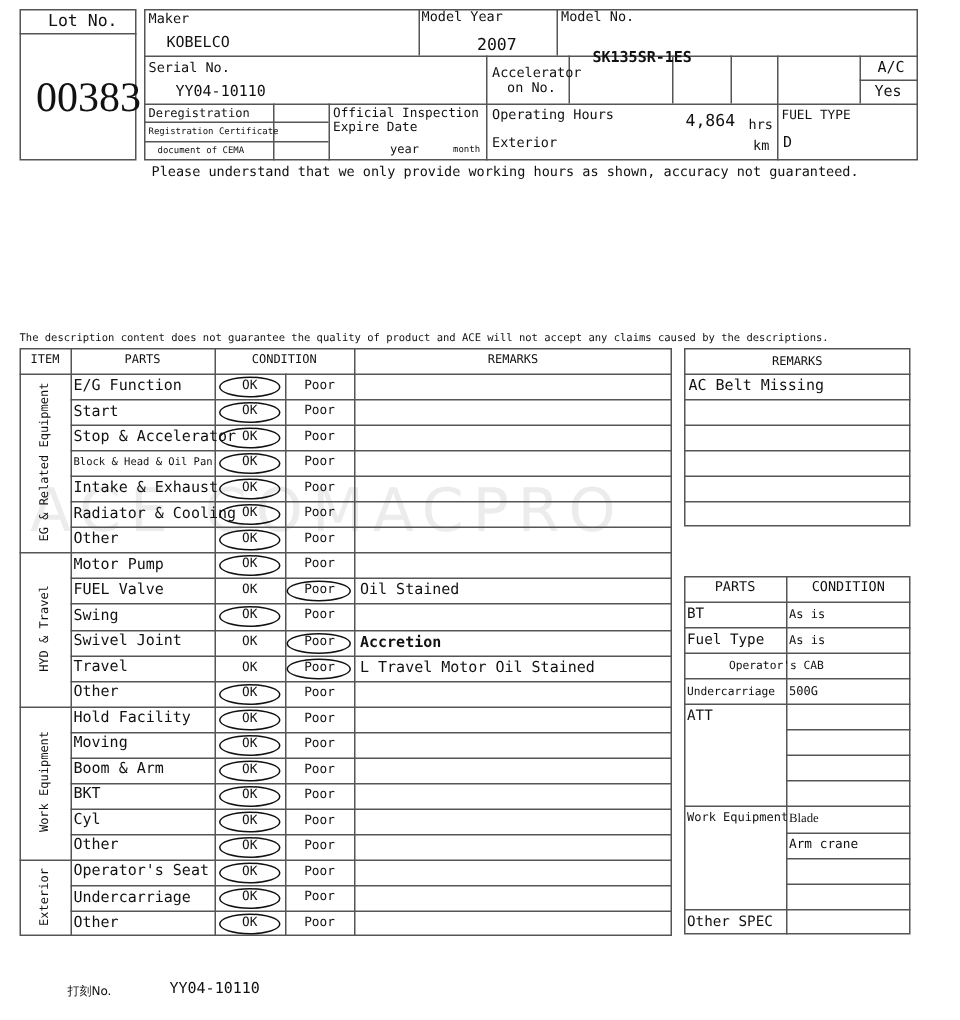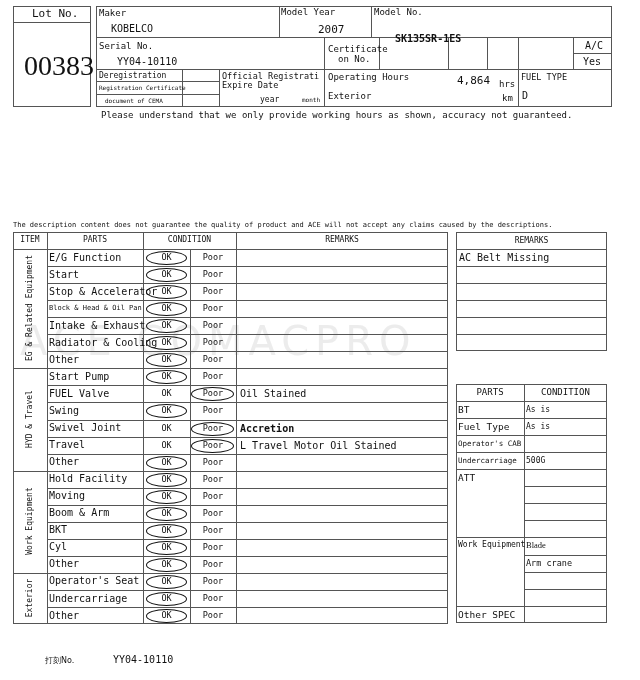--- a/index.html
+++ b/index.html
@@ -46,29 +46,29 @@
 
 <div class="t small" style="left:99px;top:9px;">Maker</div>
 <div class="t med" style="left:111px;top:24px;">KOBELCO</div>
 <div class="t small" style="left:281px;top:8px;">Model Year</div>
 <div class="t big" style="left:318px;top:24px;">2007</div>
 <div class="t small" style="left:374px;top:8px;">Model No.</div>
 <div class="t med" style="left:395px;top:34px;font-weight:bold;">SK135SR-1ES</div>
 
 <div class="t small" style="left:99px;top:42px;">Serial No.</div>
 <div class="t med" style="left:117px;top:57px;">YY04-10110</div>
-<div class="t small" style="left:328px;top:45px;">Certificate</div>
+<div class="t small" style="left:328px;top:45px;">Accelerator</div>
 <div class="t small" style="left:338px;top:55px;">on No.</div>
 <div class="t med" style="left:585px;top:41px;">A/C</div>
 <div class="t med" style="left:583px;top:57px;">Yes</div>
 
 <div class="t small" style="left:99px;top:72px;font-size:8px;">Deregistration</div>
 <div class="t tiny" style="left:99px;top:85px;">Registration Certificate</div>
 <div class="t tiny" style="left:105px;top:98px;">document of CEMA</div>
-<div class="t small" style="left:222px;top:72px;font-size:8.5px;">Official Registrati</div>
+<div class="t small" style="left:222px;top:72px;font-size:8.5px;">Official Inspection</div>
 <div class="t small" style="left:222px;top:81px;font-size:8.5px;">Expire Date</div>
 <div class="t small" style="left:260px;top:96px;font-size:8px;">year</div>
 <div class="t tiny" style="left:302px;top:97px;">month</div>
 
 <div class="t small" style="left:328px;top:73px;">Operating Hours</div>
 <div class="t big" style="left:457px;top:75px;">4,864</div>
 <div class="t small" style="left:499px;top:80px;">hrs</div>
 <div class="t small" style="left:328px;top:92px;">Exterior</div>
 <div class="t small" style="left:502px;top:94px;">km</div>
 <div class="t small" style="left:521px;top:73px;font-size:8.5px;">FUEL TYPE</div>
@@ -136,21 +136,21 @@
     <div class="hl" style="left:47px;top:351.3px;width:401px;"></div>
     <div style="position:absolute;left:47px;top:351.3px;width:401px;height:17.05px;"></div>
     <div class="t" style="left:49px;top:354.825px;font-size:10px;">Other</div>
     <div class="t small" style="left:143px;width:47px;text-align:center;top:355.3px;font-size:8.5px;">OK</div>
     <div class="t small" style="left:190px;width:46px;text-align:center;top:355.3px;font-size:8.5px;">Poor</div>
     <div class="oval" style="left:146px;top:353.3px;width:41px;height:14.05px;"></div>
     <div class="t" style="left:240px;top:355.3px;font-size:10px;"></div>
     <div class="hl" style="left:13px;top:368.35px;width:435px;"></div>
     <div class="vert" style="left:-50px;width:160px;text-align:center;top:414.5px;font-size:8px;">HYD &amp; Travel</div>
     <div style="position:absolute;left:47px;top:368.35px;width:401px;height:17.05px;"></div>
-    <div class="t" style="left:49px;top:371.875px;font-size:10px;">Start Pump</div>
+    <div class="t" style="left:49px;top:371.875px;font-size:10px;">Motor Pump</div>
     <div class="t small" style="left:143px;width:47px;text-align:center;top:372.35px;font-size:8.5px;">OK</div>
     <div class="t small" style="left:190px;width:46px;text-align:center;top:372.35px;font-size:8.5px;">Poor</div>
     <div class="oval" style="left:146px;top:370.35px;width:41px;height:14.05px;"></div>
     <div class="t" style="left:240px;top:372.35px;font-size:10px;"></div>
     <div class="hl" style="left:47px;top:385.40000000000003px;width:401px;"></div>
     <div style="position:absolute;left:47px;top:385.40000000000003px;width:401px;height:17.05px;"></div>
     <div class="t" style="left:49px;top:388.925px;font-size:10px;">FUEL Valve</div>
     <div class="t small" style="left:143px;width:47px;text-align:center;top:389.40000000000003px;font-size:8.5px;">OK</div>
     <div class="t small" style="left:190px;width:46px;text-align:center;top:389.40000000000003px;font-size:8.5px;">Poor</div>
     <div class="oval" style="left:191px;top:387.40000000000003px;width:43px;height:14.05px;"></div>
@@ -272,21 +272,21 @@
     <div class="vl" style="left:524px;top:384px;height:238.70000000000005px;"></div>
     <div class="t" style="left:456px;width:68px;text-align:center;top:388px;font-size:9px;">PARTS</div>
     <div class="t" style="left:524px;width:83px;text-align:center;top:388px;font-size:9px;">CONDITION</div>
     <div class="hl" style="left:456px;top:401.05px;width:151px;"></div>
     <div class="t" style="left:458px;top:404.825px;font-size:9.5px;">BT</div>
     <div class="t" style="left:526px;top:406.05px;font-size:8px;">As is</div>
     <div class="hl" style="left:456px;top:418.1px;width:151px;"></div>
     <div class="t" style="left:458px;top:421.875px;font-size:9.5px;">Fuel Type</div>
     <div class="t" style="left:526px;top:423.1px;font-size:8px;">As is</div>
     <div class="hl" style="left:456px;top:435.15000000000003px;width:151px;"></div>
-    <div class="t" style="left:458px;top:439.925px;font-size:7.5px;">Operator's CAB</div>
+    <div class="t" style="left:458px;top:439.925px;font-size:7.5px;padding-left:28px;">Operator's CAB</div>
     <div class="t" style="left:526px;top:440.15000000000003px;font-size:8px;"></div>
     <div class="hl" style="left:456px;top:452.20000000000005px;width:151px;"></div>
     <div class="t" style="left:458px;top:456.975px;font-size:7.5px;">Undercarriage</div>
     <div class="t" style="left:526px;top:457.20000000000005px;font-size:8px;">500G</div>
     <div class="hl" style="left:456px;top:469.25000000000006px;width:151px;"></div>
     <div class="t" style="left:458px;top:473.25000000000006px;font-size:9.5px;">ATT</div>
     <div class="t" style="left:526px;top:473.25000000000006px;font-size:8.5px;"></div>
     <div class="hl" style="left:524px;top:486.30000000000007px;width:83px;"></div>
     <div class="t" style="left:526px;top:490.30000000000007px;font-size:8.5px;"></div>
     <div class="hl" style="left:524px;top:503.3500000000001px;width:83px;"></div>

